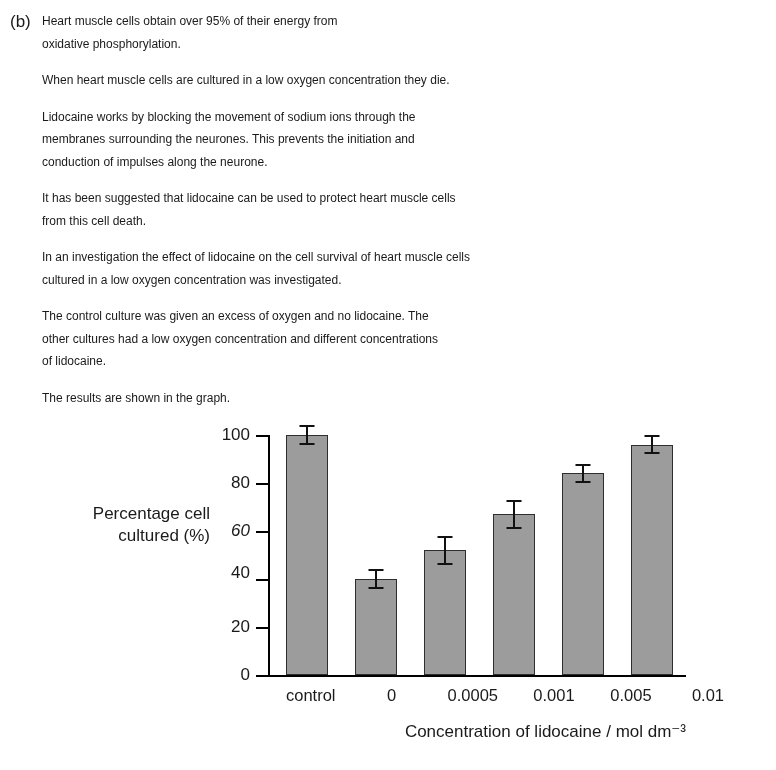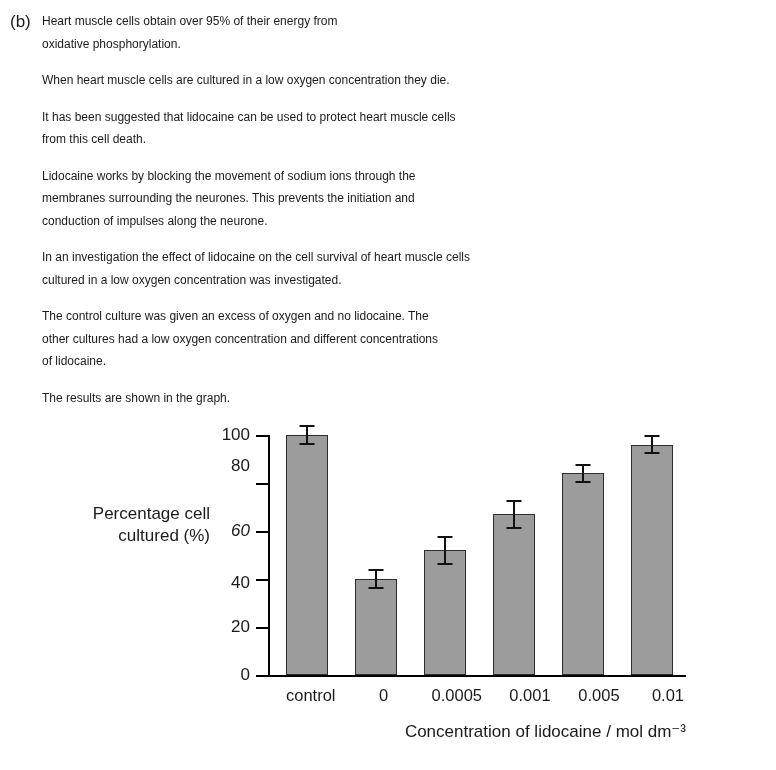--- a/index.html
+++ b/index.html
@@ -42,42 +42,42 @@
   }
   .slot{position:relative;flex:0 0 42px;width:42px;height:100%;display:flex;align-items:flex-end;}
   .bar{width:100%;border:1.5px solid #2e2e2e;box-sizing:border-box;}
   .errbar{position:absolute;left:50%;width:2px;margin-left:-1px;background:#111;z-index:2;}
   .errbar::before,.errbar::after{
     content:"";position:absolute;left:50%;transform:translateX(-50%);
     width:15px;height:2px;background:#111;
   }
   .errbar::before{top:0;}
   .errbar::after{bottom:0;}
-  .xlabels{display:flex;gap:27px;padding-left:16px;margin-left:2px;margin-top:9px;}
+  .xlabels{display:flex;gap:35px;padding-left:16px;margin-left:2px;margin-top:9px;}
   .xlab{flex:0 0 42px;display:flex;justify-content:center;white-space:nowrap;font-size:16.5px;}
   .xtitle{
     margin-top:16px;width:418px;box-sizing:border-box;
     padding-left:120px;text-align:right;font-size:17px;white-space:nowrap;
   }
 </style>
 </head>
 <body>
 
 <div class="page">
   <div class="q-row">
     <div class="part-label">(b)</div>
     <div class="q-body">
       <p>Heart muscle cells obtain over 95% of their energy from
 oxidative phosphorylation.</p>
       <p>When heart muscle cells are cultured in a low oxygen concentration they die.</p>
-      <p>It has been suggested that lidocaine can be used to protect heart muscle cells
-from this cell death.</p>
       <p>Lidocaine works by blocking the movement of sodium ions through the
 membranes surrounding the neurones. This prevents the initiation and
 conduction of impulses along the neurone.</p>
+      <p>It has been suggested that lidocaine can be used to protect heart muscle cells
+from this cell death.</p>
       <p>In an investigation the effect of lidocaine on the cell survival of heart muscle cells
 cultured in a low oxygen concentration was investigated.</p>
       <p>The control culture was given an excess of oxygen and no lidocaine. The
 other cultures had a low oxygen concentration and different concentrations
 of lidocaine.</p>
       <p>The results are shown in the graph.</p>
 
       <div class="chart-wrap">
         <div class="ylabel">
           <span>Percentage cell</span><br>
@@ -111,25 +111,25 @@
                 <div class="slot">
                   <div class="bar" style="height: 230.4px; background: rgb(156, 156, 156); border-color: rgb(46, 46, 46);"></div>
                   <div class="errbar" style="bottom: 220.8px; height: 19.2px;"></div>
                 </div>
               </div>
           <div class="tick" style="bottom: 0px;"></div>
               <div class="tick-label" style="bottom: -8px;">0</div>
               <div class="tick" style="bottom: 48px;"></div>
               <div class="tick-label" style="bottom: 40px;">20</div>
               <div class="tick" style="bottom: 96px;"></div>
-              <div class="tick-label" style="bottom: 84px;">40</div>
+              <div class="tick-label" style="bottom: 94px;">40</div>
               <div class="tick" style="bottom: 144px;"></div>
               <div class="tick-label" style="bottom: 136px; font-style: italic;">60</div>
               <div class="tick" style="bottom: 192px;"></div>
-              <div class="tick-label" style="bottom: 201px;">80</div>
+              <div class="tick-label" style="bottom: 184px;">80</div>
               <div class="tick" style="bottom: 240px;"></div>
               <div class="tick-label" style="bottom: 232px;">100</div>
             </div>
           <div class="xlabels" id="xlabels">
               <div class="xlab">control</div>
               <div class="xlab">0</div>
               <div class="xlab">0.0005</div>
               <div class="xlab">0.001</div>
               <div class="xlab">0.005</div>
               <div class="xlab">0.01</div>

